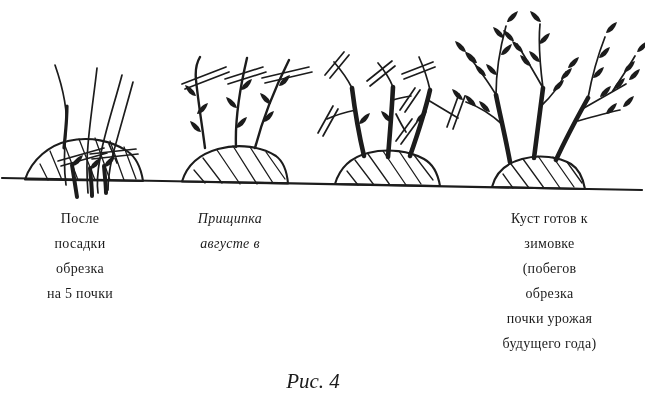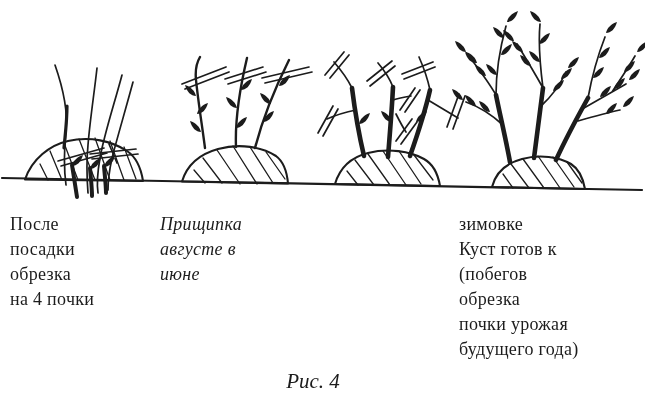--- a/index.html
+++ b/index.html
@@ -14,22 +14,22 @@
   .outline{stroke-width:2.1; fill:#ffffff;}
   .hatch{stroke-width:1.3;}
   .ln-thin{stroke-width:1.7;}
   .ln-med{stroke-width:2.4;}
   .ln-wide{stroke-width:3.2;}
   .ln-thick{stroke-width:4.6;}
   .ln-cane{stroke-width:4;}
   .mark{stroke-width:1.7;}
   .leaves{fill:var(--ink,#1c1c1c) !important; stroke:none !important;}
   .caption{
-    position:absolute; top:212px; text-align:left;
-    font-size:18px; line-height:25px; letter-spacing:.3px; white-space:nowrap;
+    position:absolute; top:206px; text-align:center;
+    font-size:14px; line-height:25px; letter-spacing:.3px; white-space:nowrap;
   }
   .cap1{left:10px;  width:140px;}
   .cap2{left:160px; width:140px;font-style:italic;}
   .cap3{left:301px; width:140px;}
   .cap4{left:459px; width:181px;}
   .fig-label{
     position:absolute; top:369px; left:0; width:626px;
     text-align:center; font-style:italic; font-size:21px; line-height:25px;
   }
 </style>
@@ -156,33 +156,32 @@
                M637,52 c5,0 9,-4 11,-11 c-6,2 -10,6 -11,11 z
                M606,114 c5,0 9,-4 11,-11 c-6,2 -10,6 -11,11 z
                M623,107 c5,0 9,-4 11,-11 c-6,2 -10,6 -11,11 z"></path>
     </g>
   </svg>
 
   <div class="caption cap1">
     <div>После</div>
     <div>посадки</div>
     <div>обрезка</div>
-    <div>на 4 почки</div>
+    <div>на 5 почки</div>
   </div>
 
   <div class="caption cap2">
     <div>Прищипка</div>
     <div>августе в</div>
-    <div>июне</div>
   </div>
 
 
   <div class="caption cap4">
+    <div>Куст готов к</div>
     <div>зимовке</div>
-    <div>Куст готов к</div>
     <div>(побегов</div>
     <div>обрезка</div>
     <div>почки урожая</div>
     <div>будущего года)</div>
   </div>
 
   <div class="fig-label">Рис. 4</div>
 </div>
 
 </body></html>

